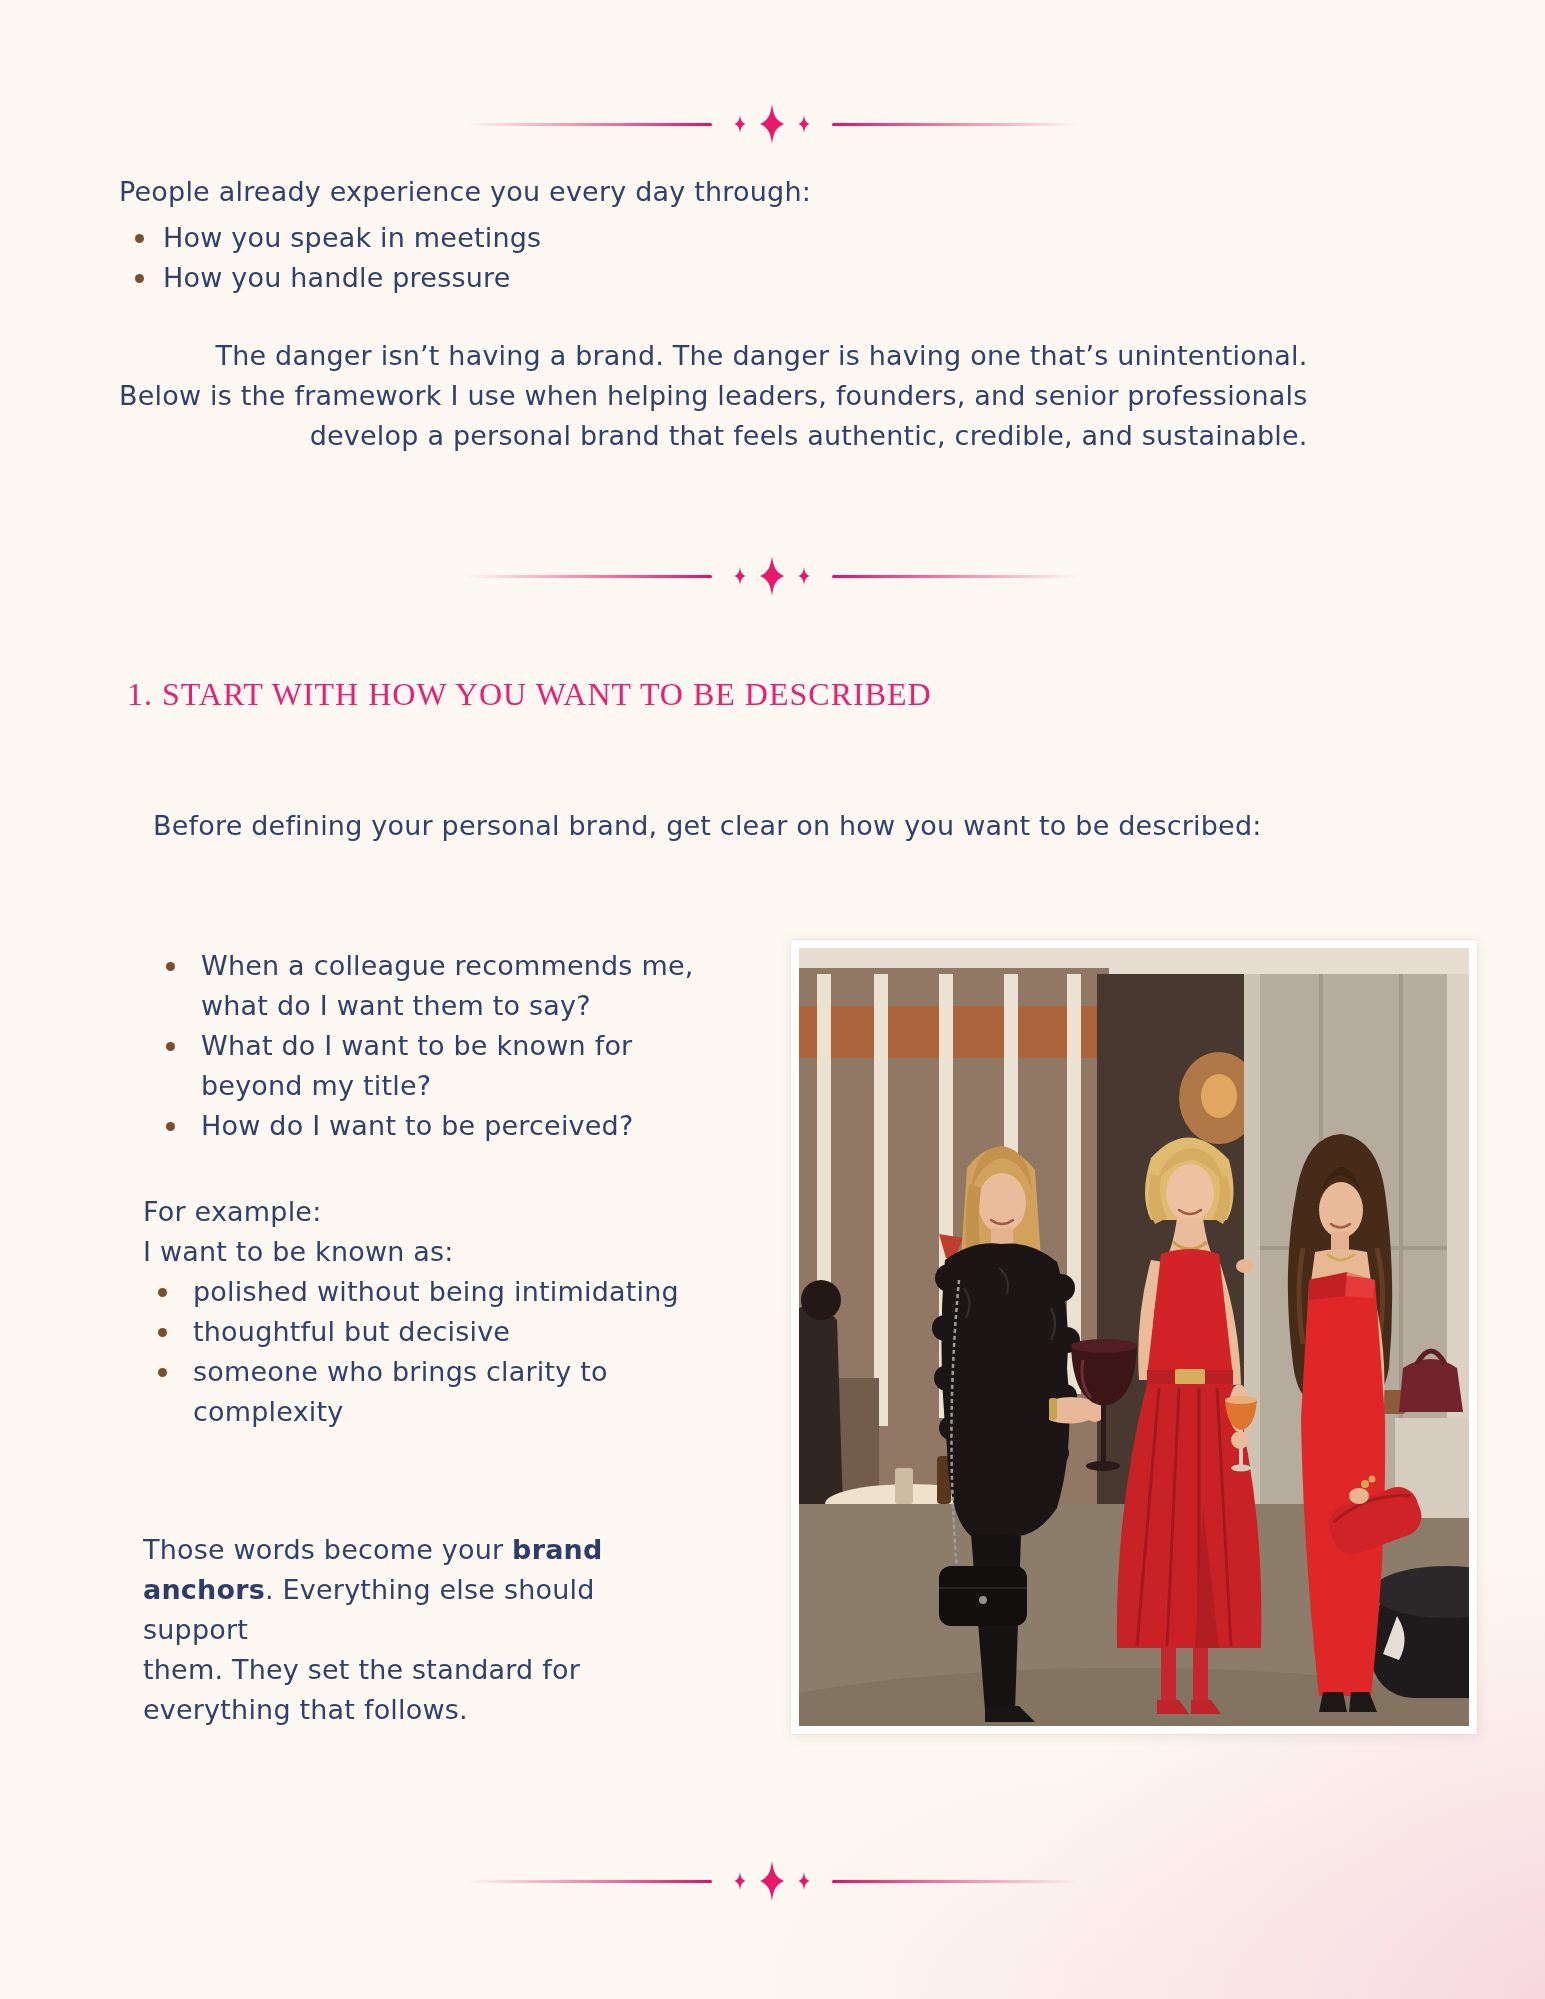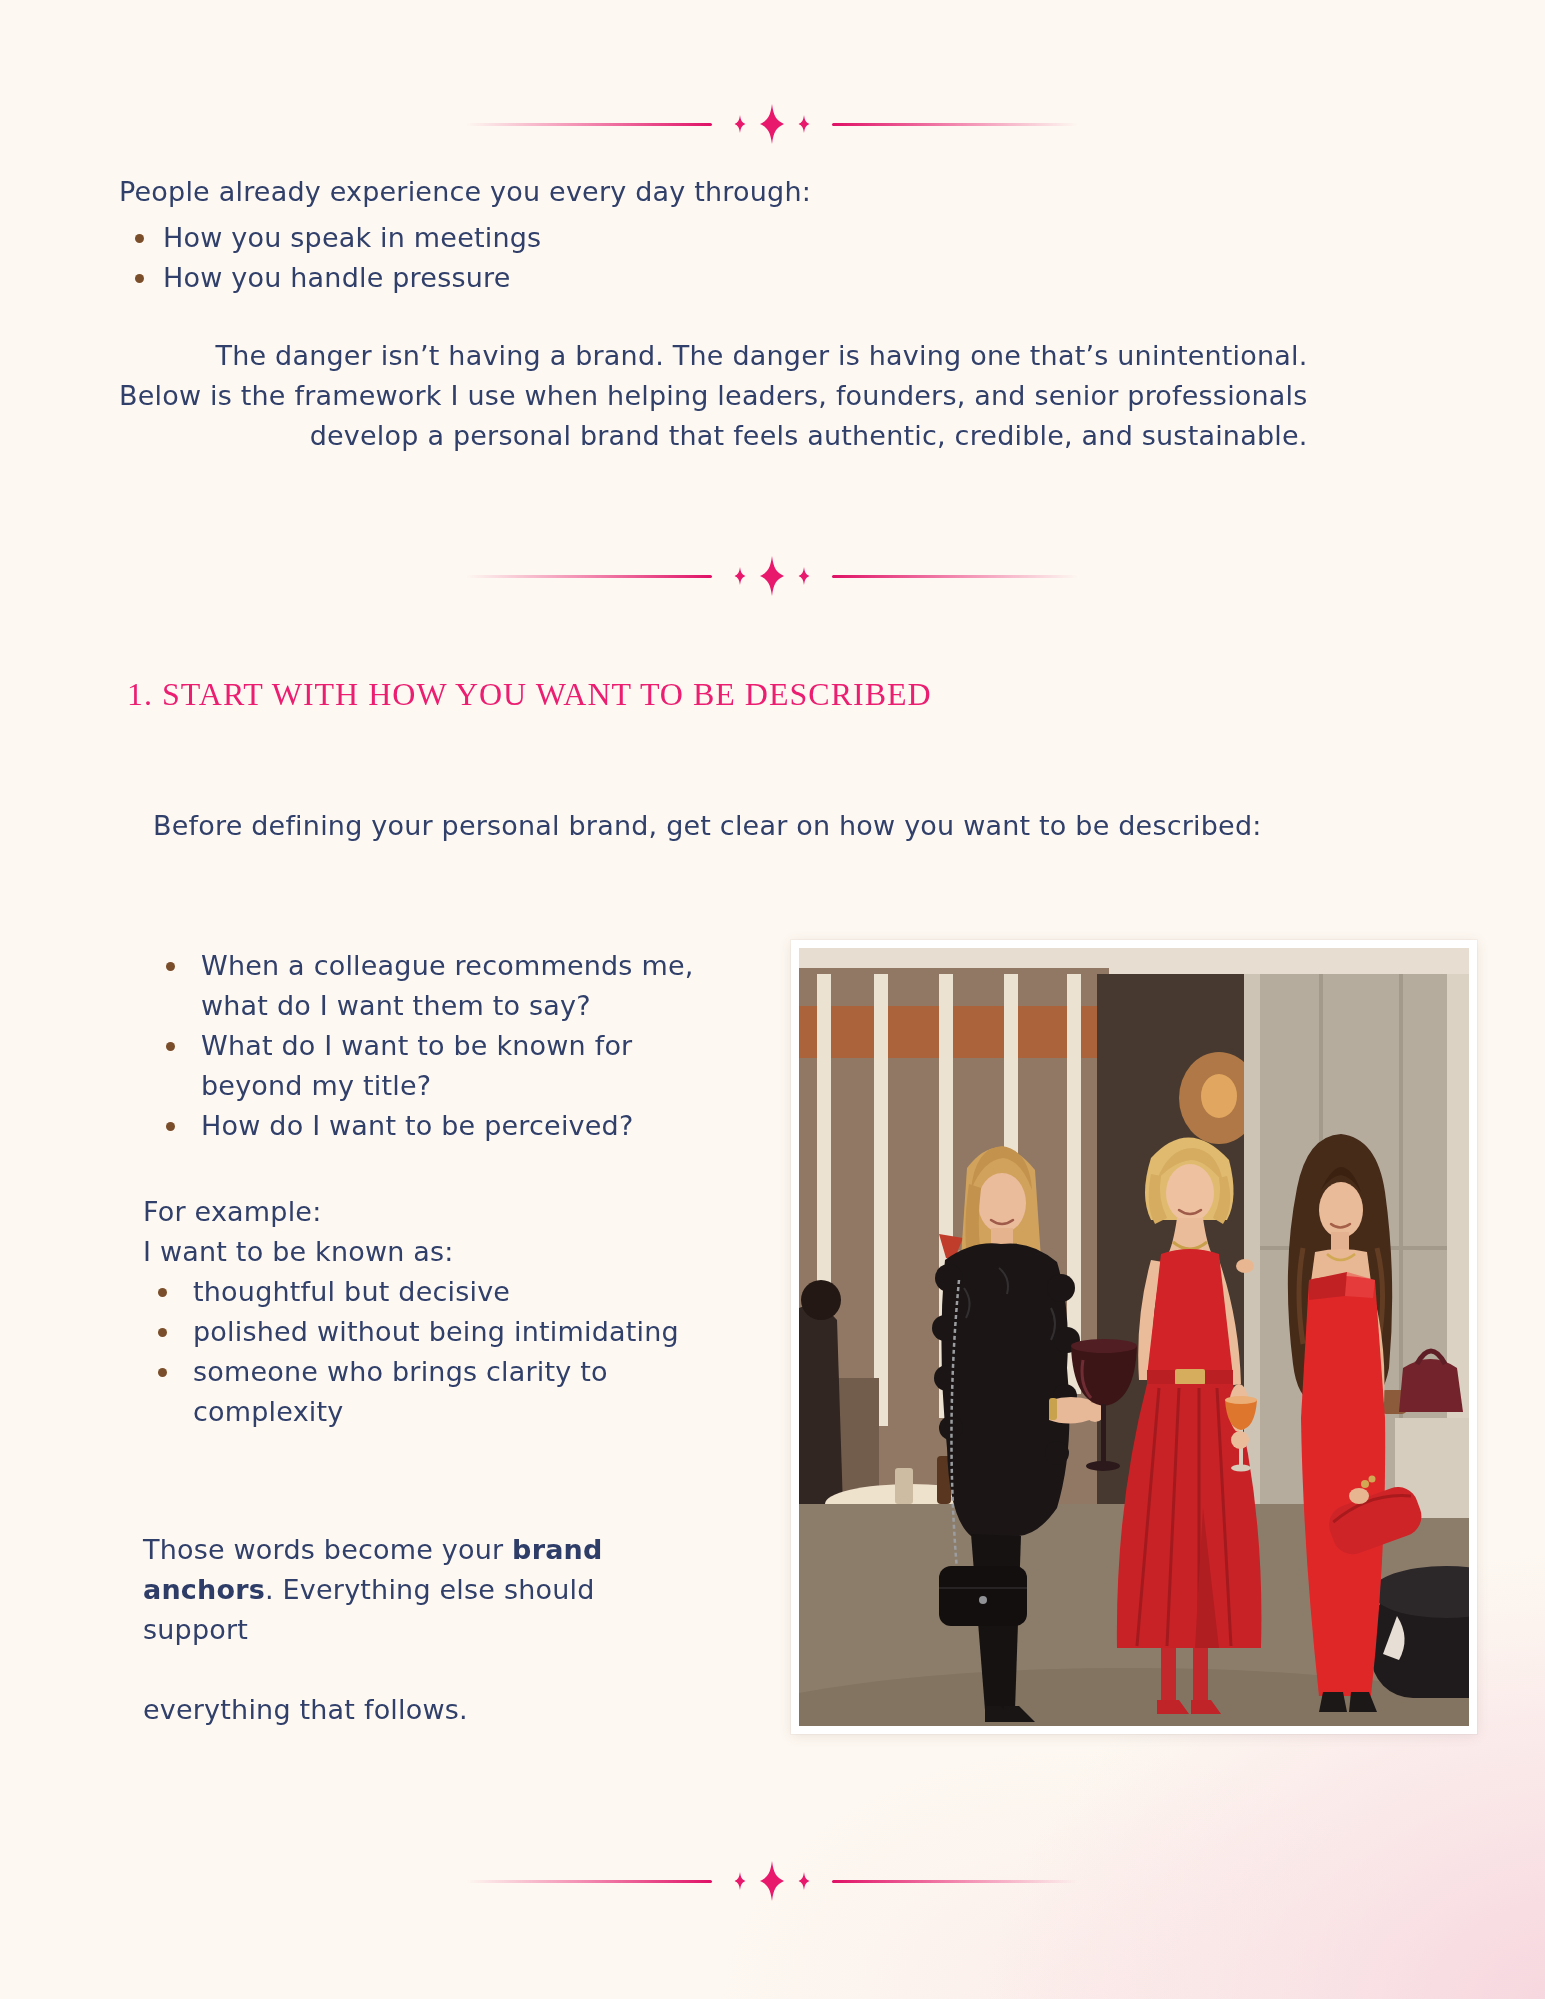--- a/index.html
+++ b/index.html
@@ -120,28 +120,28 @@
       <li class="preline">What do I want to be known for
 beyond my title?</li>
       <li class="preline">How do I want to be perceived?</li>
     </ul>
   </div>
 
   <div class="example bodytext">
     <p>For example:</p>
     <p>I want to be known as:</p>
     <ul class="dotlist" style="margin-top:0">
+      <li>polished without being intimidating</li>
       <li>thoughtful but decisive</li>
-      <li>polished without being intimidating</li>
       <li class="preline">someone who brings clarity to
 complexity</li>
     </ul>
   </div>
 
-  <p class="anchors bodytext"><span>Those words become your </span><strong>brand</strong><br><strong>anchors</strong><span>. Everything else should support</span><br><br><span>everything that follows.</span></p>
+  <p class="anchors bodytext"><span>Those words become your </span><strong>brand</strong><br><strong>anchors</strong><span>. Everything else should support</span><br><span>them. They set the standard for</span><br><span>everything that follows.</span></p>
 
   <div class="photo-card">
     <svg viewBox="0 0 670 778">
 
       <rect width="670" height="778" fill="#9c8d7c"></rect>
       <rect width="670" height="26" fill="#e9e3d9"></rect>
       <rect x="0" y="20" width="310" height="570" fill="#8e7968"></rect>
       <rect x="0" y="58" width="310" height="52" fill="#b25c31" opacity="0.8"></rect>
       <rect x="298" y="26" width="155" height="545" fill="#41362f"></rect>
       <ellipse cx="420" cy="150" rx="40" ry="46" fill="#c98b4d" opacity="0.8"></ellipse>

